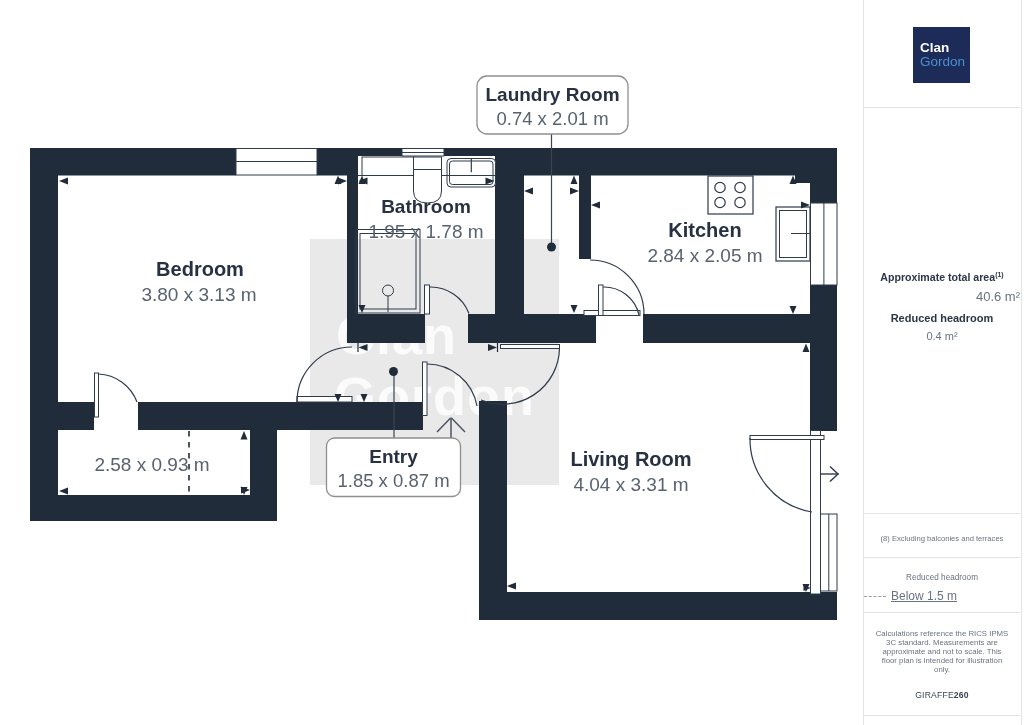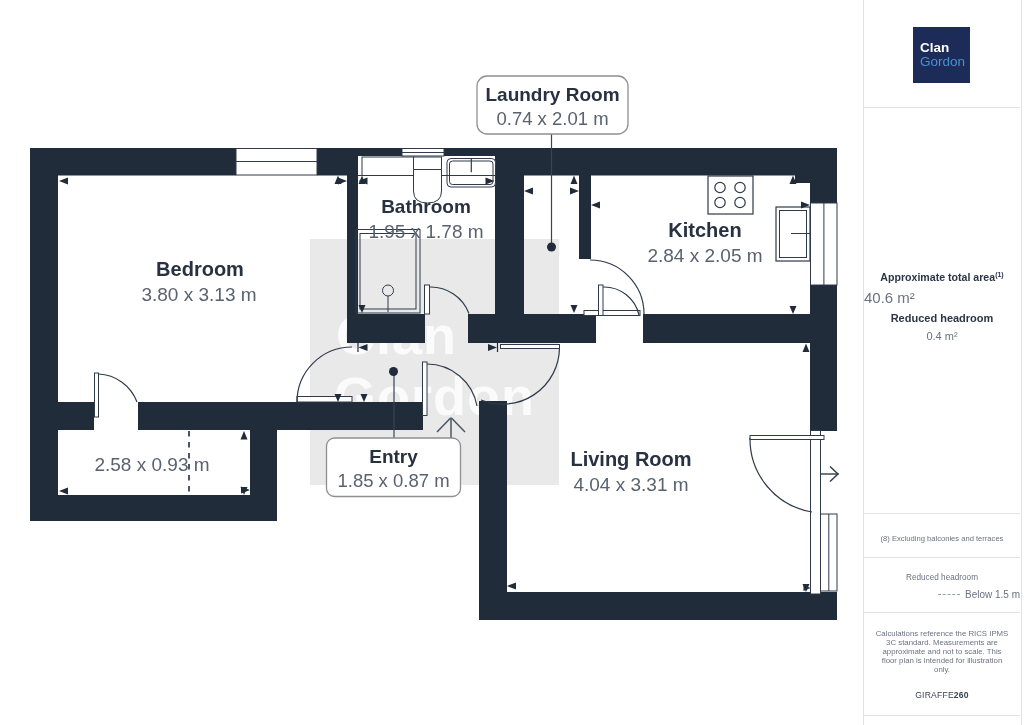--- a/index.html
+++ b/index.html
@@ -326,27 +326,27 @@
 
 <div class="sb" style="left:864px;top:715px;width:156px;border-top:1px solid #e3e3e3;"></div>
 
 <div class="sb" style="left:913px;top:27px;width:57px;height:56px;background:#1c2b57;">
   <div style="margin:14px 0 0 7px;font-size:13.5px;font-weight:bold;color:#ffffff;line-height:14px;">Clan</div>
   <div style="margin:0 0 0 7px;font-size:13.5px;color:#4c8fd1;line-height:14px;">Gordon</div>
 </div>
 
 <div class="sb" style="left:864px;top:271px;width:156px;text-align:center;font-size:10.6px;font-weight:bold;color:#2c3547;">Approximate total area<span style="font-size:7px;vertical-align:4px;">(1)</span></div>
 
-<div class="sb" style="left:864px;top:289px;width:156px;text-align:left;font-size:15px;color:#6b7280;">40.6 m²</div>
+<div class="sb" style="left:864px;top:289px;width:156px;text-align:right;font-size:13px;color:#6b7280;">40.6 m²</div>
 
 <div class="sb" style="left:864px;top:312px;width:156px;text-align:center;font-size:11px;font-weight:bold;color:#2c3547;">Reduced headroom</div>
 
 <div class="sb" style="left:864px;top:330px;width:156px;text-align:center;font-size:11px;color:#6b7280;">0.4 m²</div>
 
 <div class="sb" style="left:864px;top:534px;width:156px;text-align:center;font-size:7.6px;color:#6b7280;">(8) Excluding balconies and terraces</div>
 
 <div class="sb" style="left:864px;top:573px;width:156px;text-align:center;font-size:8.2px;color:#6b7280;">Reduced headroom</div>
 
-<div class="sb" style="left:864px;top:589px;width:156px;text-align:right;font-size:10px;color:#6b7280;"><span style="display:inline-block;width:22px;border-top:1px dashed #9aa0ab;vertical-align:3px;margin-right:5px;"></span>Below 1.5 m</div>
+<div class="sb" style="left:864px;top:589px;width:156px;text-align:left;font-size:12px;color:#6b7280;text-decoration:underline;"><span style="display:inline-block;width:22px;border-top:1px dashed #9aa0ab;vertical-align:3px;margin-right:5px;"></span>Below 1.5 m</div>
 
 <div class="sb" style="left:872px;top:630px;width:140px;text-align:center;font-size:7.8px;line-height:8.9px;color:#6b7280;">Calculations reference the RICS IPMS<br>3C standard. Measurements are<br>approximate and not to scale. This<br>floor plan is intended for illustration<br>only.</div>
 
 <div class="sb" style="left:864px;top:690px;width:156px;text-align:center;font-size:8.6px;color:#3a4254;letter-spacing:0.2px;">GIRAFFE<b>260</b></div>
 
 </body></html>

